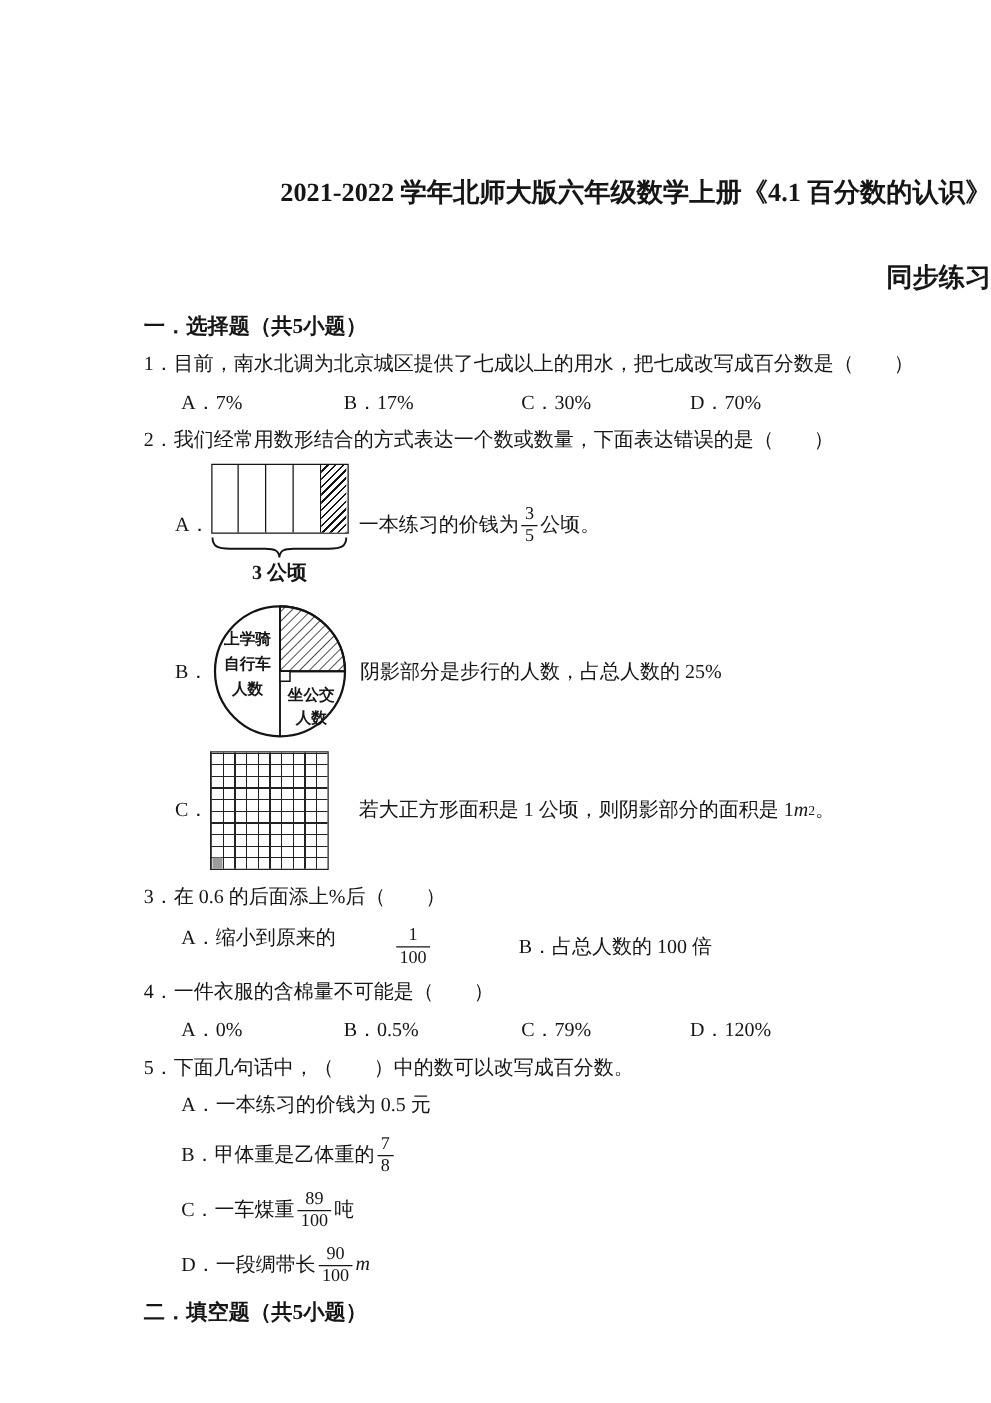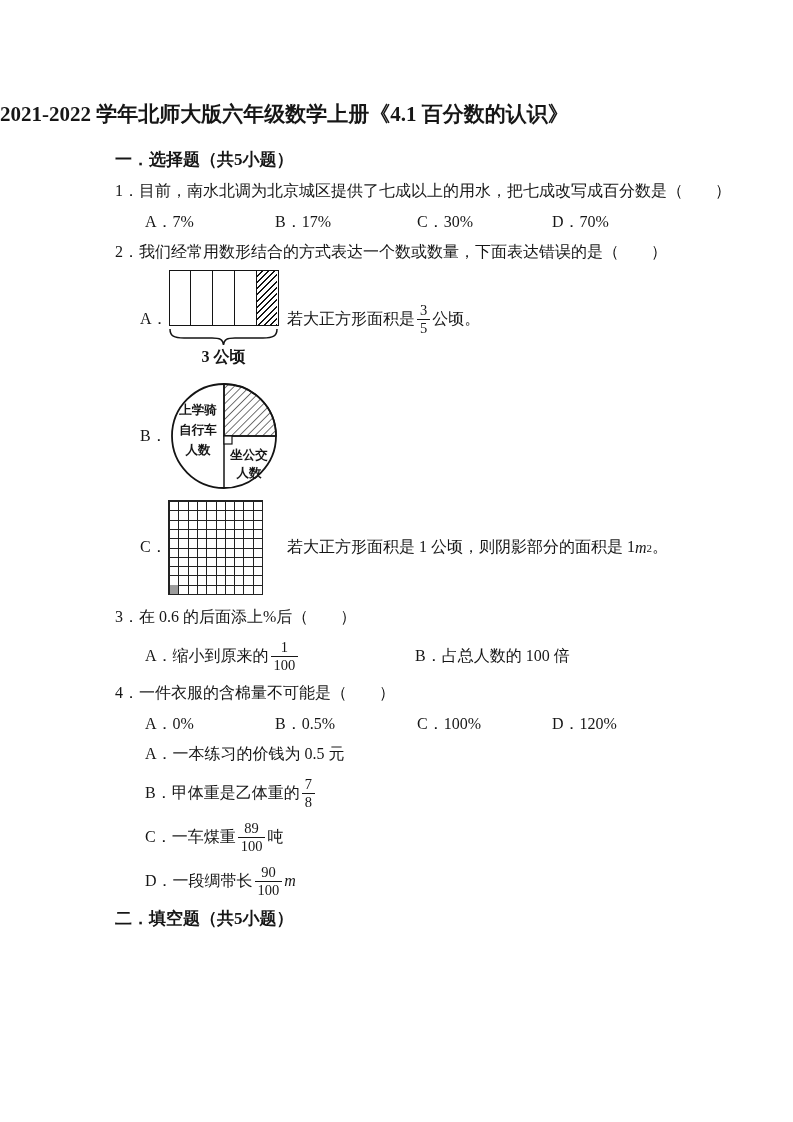--- a/index.html
+++ b/index.html
@@ -2,21 +2,21 @@
 <html><head>
 <meta charset="utf-8">
 <style>
   html,body{margin:0;padding:0;background:#ffffff;}
   .page{
     width:793px;height:1122px;box-sizing:border-box;
     background:#ffffff;color:#161616;
     font-family:"Liberation Serif","DejaVu Serif",serif;
     padding-top:100px;overflow:hidden;position:relative;
   }
-  .title{width:100%;text-align:left;font-weight:bold;font-size:21px;line-height:28px;}
+  .title{width:100%;text-align:right;font-weight:bold;font-size:21px;line-height:28px;margin-top:40px;}
   .title-1{margin-bottom:21px;}
   .title-2{margin-bottom:14px;}
   .sec{margin-left:115px;font-weight:bold;font-size:17px;line-height:22px;}
   .sec-1{margin-bottom:9px;}
   .sec-2{margin-top:6px;}
   .q{margin-left:115px;font-size:16px;line-height:21px;}
   .q-1{margin-bottom:10px;}
   .q-2{margin-bottom:8px;}
   .q-3{margin-bottom:8px;}
   .q-4{margin-bottom:10px;}
@@ -40,36 +40,37 @@
   .desc-c{margin-left:24px;justify-content:center;}
   .frac{display:inline-flex;flex-direction:column;text-align:center;font-size:14.5px;line-height:1.15;margin:0 2px;vertical-align:middle;}
   .frac .num{padding:0 3px;}
   .frac .den{border-top:1.4px solid #161616;padding:0 3px;}
   .grid{position:relative;width:93px;height:93px;border:1.2px solid #222;flex:none;
     background-image:
       repeating-linear-gradient(to right,#222 0 1px,transparent 1px 9.3px),
       repeating-linear-gradient(to bottom,#222 0 1px,transparent 1px 9.3px);}
   .grid .shaded{position:absolute;left:0.5px;bottom:0.5px;width:8.6px;height:8.6px;background:#9c9c9c;}
   .q3opts{display:flex;align-items:center;margin-left:145px;font-size:16px;min-height:42px;margin-bottom:5px;}
-  .q3opts .colA{width:270px;display:inline-flex;align-items:center;}
+  .q3opts .colA{width:270px;display:inline-flex;gap:46px;}
   .optline{margin-left:145px;font-size:16px;line-height:21px;}
   .opt-c3{margin-bottom:7px;}
   .opt-a5{margin-bottom:8px;}
   .q5row{display:flex;align-items:center;margin-left:145px;font-size:16px;min-height:42px;margin-bottom:2px;}
   .q5row-d{margin-bottom:2px;}
   .pie-label{font-size:12.5px;font-weight:600;fill:#161616;}
   i{font-style:italic;}
   sup{font-size:11px;}
 </style>
 </head>
 <body>
 
 <div class="page">
 
   <div class="title title-1">2021-2022 学年北师大版六年级数学上册《4.1 百分数的认识》</div>
+  <div class="title title-2">同步练习</div>
 
   <div class="sec sec-1">一．选择题（共5小题）</div>
 
   <div class="q q-1">1．目前，南水北调为北京城区提供了七成以上的用水，把七成改写成百分数是（　　）</div>
   <div class="opts4">
     <span class="c1">A．7%</span>
     <span class="c2">B．17%</span>
     <span class="c3">C．30%</span>
     <span class="c4">D．70%</span>
   </div>
@@ -85,21 +86,21 @@
         <div class="cell"></div>
         <div class="cell"></div>
         <div class="cell"></div>
       </div>
       <svg class="brace" width="111" height="19" viewBox="0 0 111 19">
         <path d="M2,2 C2,9 6,11 16,11 L44,11 C52,11 55,12.5 55.5,18 C56,12.5 59,11 67,11 L95,11 C105,11 109,9 109,2" fill="none" stroke="#141414" stroke-width="1.5"></path>
       </svg>
       <div class="bar-caption">3 公顷</div>
     </div>
     <span class="desc">
-      <span>若大正方形面积是</span>
+      <span>一本练习的价钱为</span>
       <span class="frac">
         <span class="num">3</span>
         <span class="den">5</span>
       </span>
       <span>公顷。</span>
     </span>
   </div>
 
   <div class="figrow figrow-b">
     <span class="fig-label">B．</span>
@@ -113,20 +114,21 @@
       <path d="M56,2 A52,52 0 0 1 108,54 L56,54 Z" fill="url(#hatch)" stroke="#141414" stroke-width="1.5"></path>
       <line x1="56" y1="2" x2="56" y2="106" stroke="#141414" stroke-width="1.5"></line>
       <line x1="56" y1="54" x2="108" y2="54" stroke="#141414" stroke-width="1.5"></line>
       <rect x="56" y="54" width="8" height="8" fill="#ffffff" stroke="#141414" stroke-width="1.2"></rect>
       <text class="pie-label" x="30" y="32" text-anchor="middle">上学骑</text>
       <text class="pie-label" x="30" y="52" text-anchor="middle">自行车</text>
       <text class="pie-label" x="30" y="72" text-anchor="middle">人数</text>
       <text class="pie-label" x="81" y="77" text-anchor="middle">坐公交</text>
       <text class="pie-label" x="81" y="95" text-anchor="middle">人数</text>
     </svg>
+    <span class="desc">阴影部分是步行的人数，占总人数的 25%</span>
   </div>
 
   <div class="figrow figrow-c">
     <span class="fig-label">C．</span>
     <div class="grid">
       <div class="shaded"></div>
     </div>
     <span class="desc desc-c">
       <span>若大正方形面积是 1 公顷，则阴影部分的面积是 1</span>
         <i>m</i>
@@ -144,24 +146,25 @@
         <span class="den">100</span>
       </span>
     </span>
     <span>B．占总人数的 100 倍</span>
   </div>
 
   <div class="q q-4">4．一件衣服的含棉量不可能是（　　）</div>
   <div class="opts4">
     <span class="c1">A．0%</span>
     <span class="c2">B．0.5%</span>
-    <span class="c3">C．100%</span>
+    <span class="c3">C．79%</span>
     <span class="c4">D．120%</span>
   </div>
 
+  <div class="q q-5">5．下面几句话中，（　　）中的数可以改写成百分数。</div>
   <div class="optline opt-a5">A．一本练习的价钱为 0.5 元</div>
 
   <div class="q5row">
     <span>B．甲体重是乙体重的</span>
     <span class="frac">
       <span class="num">7</span>
       <span class="den">8</span>
     </span>
   </div>
 

